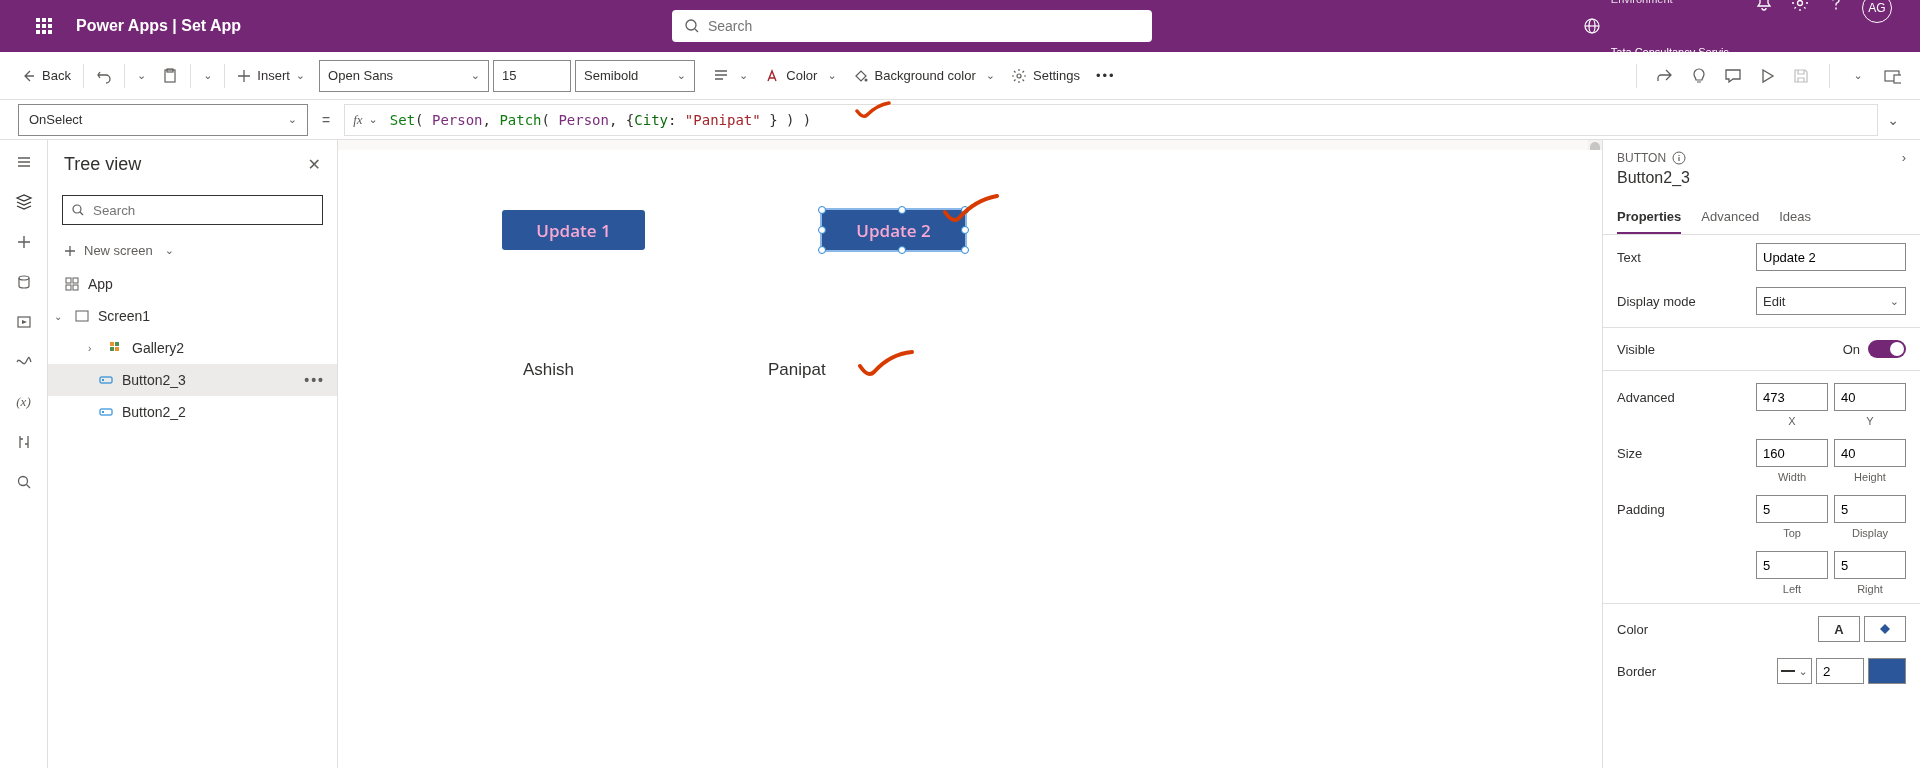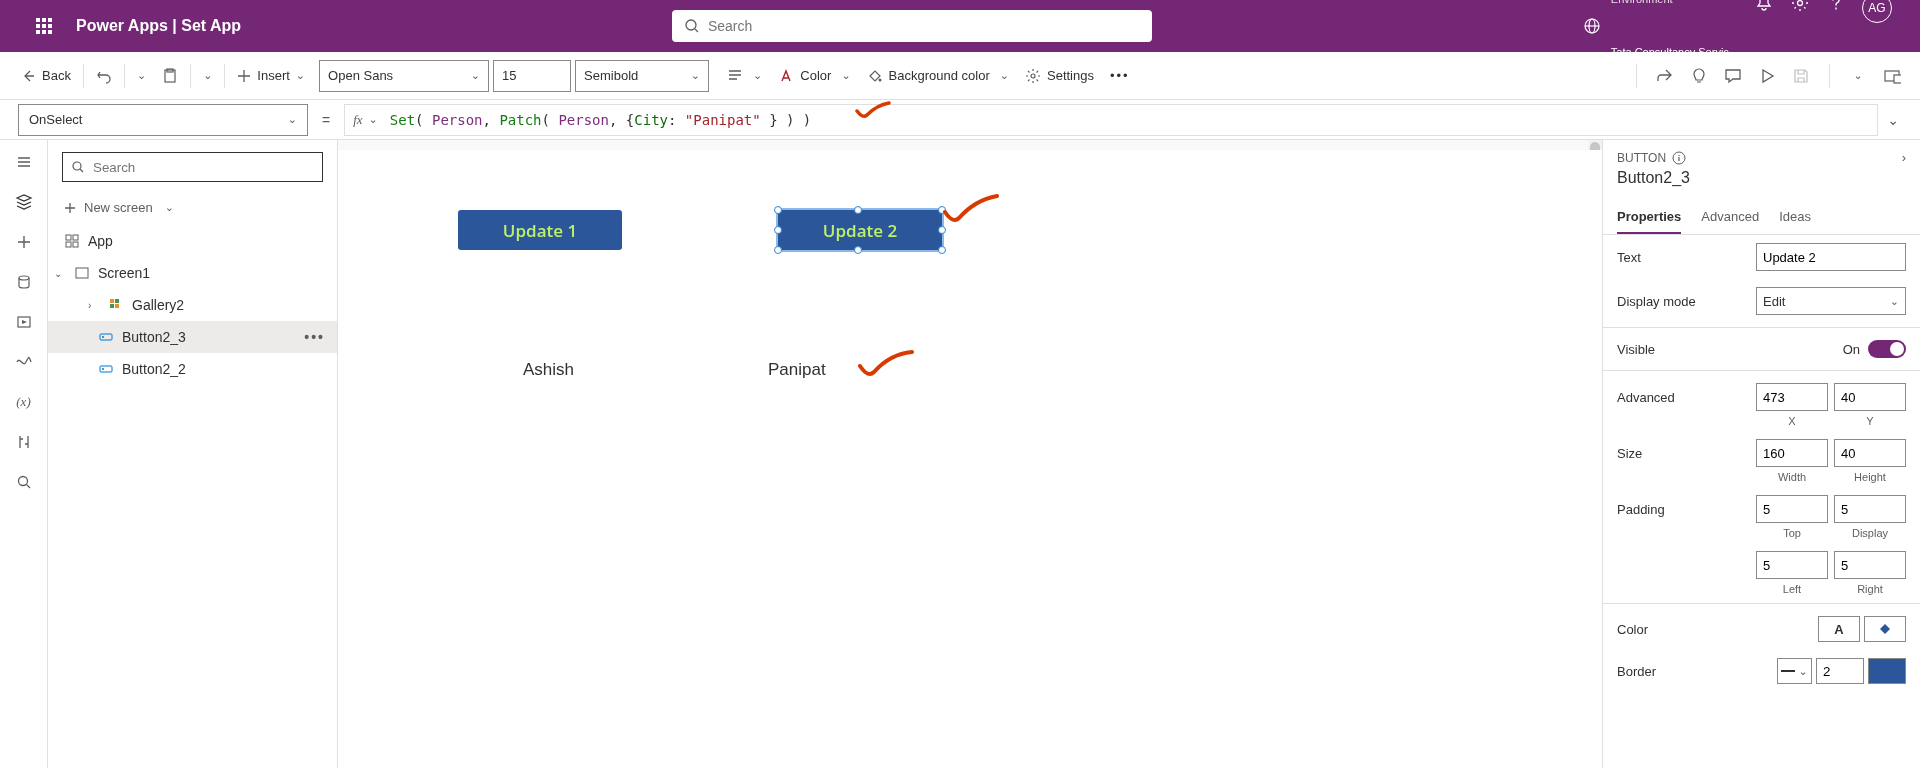--- a/index.html
+++ b/index.html
@@ -23,21 +23,21 @@
 .hicon { width: 20px; height: 20px; display: flex; align-items: center; justify-content: center; cursor: pointer; }
 .avatar { width: 30px; height: 30px; border-radius: 50%; border: 1px solid #fff; display: flex; align-items: center; justify-content: center; font-size: 12px; cursor: pointer; }
 
 
 .toolbar { height: 48px; border-bottom: 1px solid #e1dfdd; display: flex; align-items: center; padding: 0 12px; gap: 0; background: #fff; }
 .tb-item { display: flex; align-items: center; gap: 6px; padding: 0 8px; height: 32px; cursor: pointer; color: #323130; }
 .tb-sep { width: 1px; height: 24px; background: #e1dfdd; margin: 0 4px; }
 .tb-select { height: 32px; border: 1px solid #8a8886; padding: 0 8px; background: #fff; display: flex; align-items: center; justify-content: space-between; cursor: pointer; }
 .font-select { width: 170px; }
 .size-select { width: 78px; }
-.weight-select { width: 134px; }
+.weight-select { width: 120px; }
 .tb-right { margin-left: auto; display: flex; align-items: center; gap: 14px; padding-right: 6px; }
 .tb-icon { width: 20px; height: 20px; display: flex; align-items: center; justify-content: center; cursor: pointer; }
 .chev { font-size: 11px; color: #605e5c; }
 
 
 .formula-bar { height: 40px; border-bottom: 1px solid #e1dfdd; display: flex; align-items: center; background: #fff; padding-right: 12px; }
 .prop-select { width: 290px; height: 32px; border: 1px solid #8a8886; margin-left: 18px; display: flex; align-items: center; justify-content: space-between; padding: 0 10px; cursor: pointer; }
 .eq { margin: 0 14px; font-size: 14px; color: #605e5c; }
 .fx-wrap { flex: 1; height: 32px; border: 1px solid #e1dfdd; display: flex; align-items: center; padding: 0 8px; position: relative; }
 .fx-label { font-style: italic; font-family: serif; color: #605e5c; margin-right: 6px; }
@@ -69,21 +69,21 @@
 .tree-node.indent2 { padding-left: 40px; }
 .tree-node.indent3 { padding-left: 50px; }
 .tree-node.selected { background: #edebe9; }
 .node-caret { width: 12px; font-size: 10px; color: #605e5c; }
 .node-icon { width: 16px; height: 16px; display: flex; align-items: center; justify-content: center; }
 .node-more { margin-left: auto; margin-right: 12px; color: #605e5c; letter-spacing: 2px; font-weight: 700; }
 
 
 .canvas-wrap { flex: 1; background: #faf9f8; position: relative; overflow: auto; }
 .canvas-stage { background: #fff; margin: 10px 0 0 0; height: 100%; position: relative; }
-.cv-button { position: absolute; height: 40px; width: 164px; background: #2b579a; color: #bef264; display: flex; align-items: center; justify-content: center; font-size: 17px; font-weight: 600; font-family: "Open Sans", sans-serif; border-radius: 3px; cursor: pointer; }
+.cv-button { position: absolute; height: 40px; width: 143px; background: #2b579a; color: #f9a8d4; display: flex; align-items: center; justify-content: center; font-size: 17px; font-weight: 600; font-family: "Open Sans", sans-serif; border-radius: 3px; cursor: pointer; margin-left: 44px; }
 .cv-button.selected { outline: 2px solid #8bb8e8; }
 .sel-handle { position: absolute; width: 8px; height: 8px; background: #fff; border: 1px solid #2b88d8; border-radius: 50%; }
 .cv-text { position: absolute; font-size: 17px; color: #323130; }
 .scrollbar-v { position: absolute; right: 0; top: 0; bottom: 0; width: 14px; background: #f3f2f1; }
 .scrollbar-thumb { position: absolute; right: 2px; top: 2px; width: 10px; height: 200px; background: #c8c6c4; border-radius: 5px; }
 
 
 .props-panel { width: 318px; border-left: 1px solid #e1dfdd; background: #fff; display: flex; flex-direction: column; overflow: auto; }
 .props-header { padding: 10px 14px 4px; }
 .props-type { font-size: 12px; color: #605e5c; display: flex; align-items: center; gap: 6px; }
@@ -351,20 +351,24 @@
       </div>
     <div class="rail-icon">
         <svg width="16" height="16" viewBox="0 0 16 16">
           <circle cx="7" cy="7" r="4.5" stroke="#605e5c" stroke-width="1.3" fill="none"></circle>
           <line x1="10.5" y1="10.5" x2="14" y2="14" stroke="#605e5c" stroke-width="1.3"></line>
         </svg>
       </div>
   </div>
 
   <div class="tree-panel">
+    <div class="tree-header">
+      <span class="tree-title">Tree view</span>
+      <span style="cursor:pointer; font-size:16px; color:#605e5c;">✕</span>
+    </div>
     <div class="tree-search">
       <svg width="14" height="14" viewBox="0 0 14 14">
           <circle cx="6" cy="6" r="4" stroke="#605e5c" stroke-width="1.2" fill="none"></circle>
           <line x1="9" y1="9" x2="12" y2="12" stroke="#605e5c" stroke-width="1.2"></line>
         </svg>
       <input placeholder="Search" style="">
     </div>
     <div class="new-screen">
       <svg width="12" height="12" viewBox="0 0 12 12">
           <path d="M6 1v10M1 6h10" stroke="#605e5c" stroke-width="1.3"></path>

